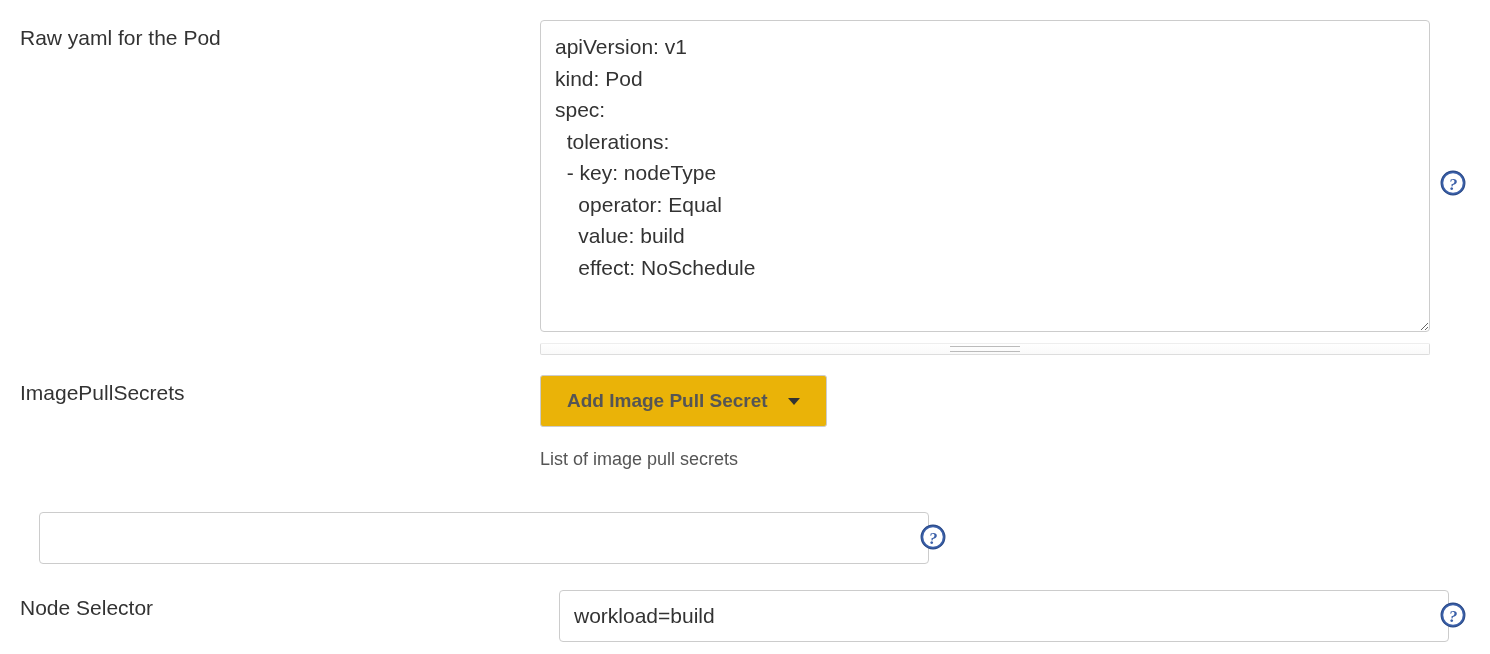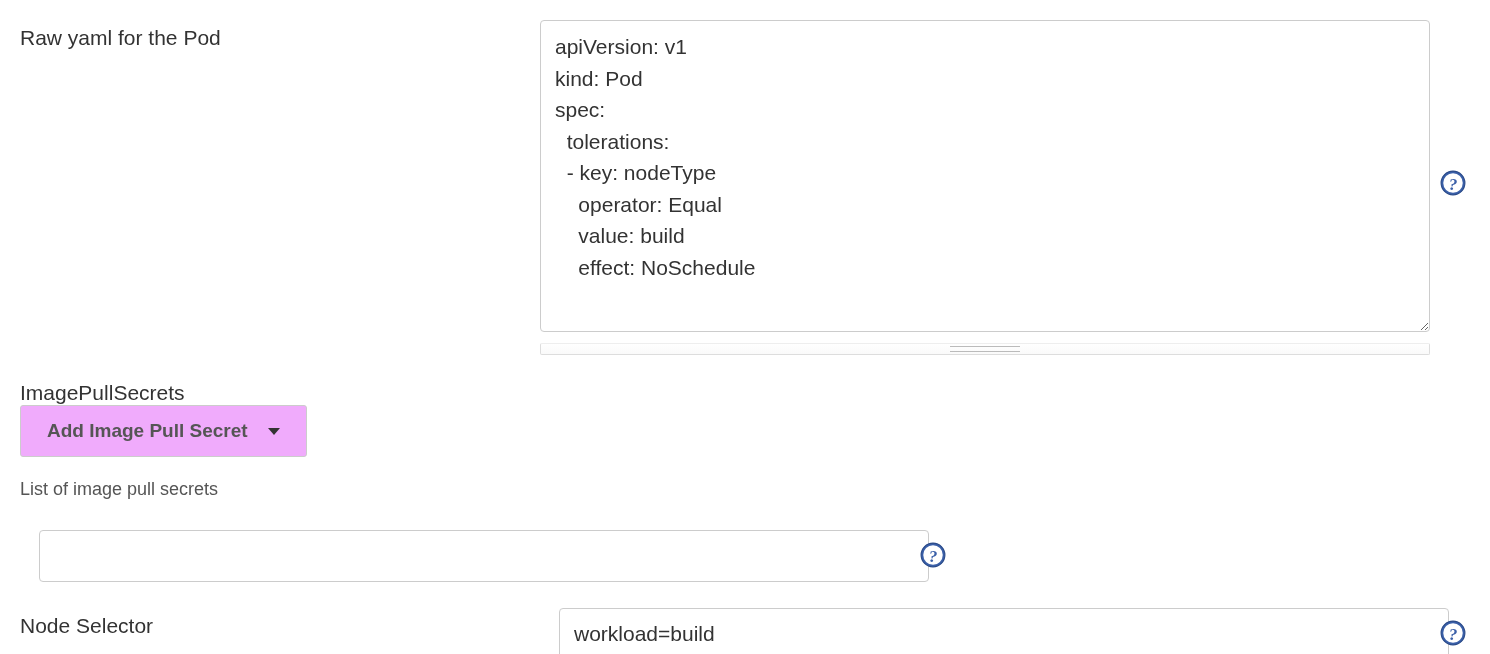--- a/index.html
+++ b/index.html
@@ -73,21 +73,21 @@
       border-bottom: 1px solid #bbb;
     }
     .dropdown-button {
       display: inline-flex;
       align-items: center;
       gap: 20px;
       padding: 14px 26px;
       font-size: 19px;
       font-weight: 600;
       color: #555;
-      background: #f0abfc;
+      background: #eab308;
       border: 1px solid #ccc;
       border-radius: 3px;
       cursor: pointer;
       font-family: inherit;
     }
     .caret {
       display: inline-block;
       width: 0;
       height: 0;
       border-left: 6px solid transparent;
@@ -124,22 +124,21 @@
     }
     .help-icon svg {
       width: 100%;
       height: 100%;
       display: block;
     }
     .image-pull-wrap {
       margin-bottom: 0;
     }
     .row-image-pull {
-      margin-bottom: 30px;
-      flex-direction: column;
+      margin-bottom: 42px;
     }
     .row-service {
       margin-bottom: 26px;
     }
   </style>
 </head>
 <body>
 
 <div class="form-row">
   <div class="form-label">Raw yaml for the Pod</div>

